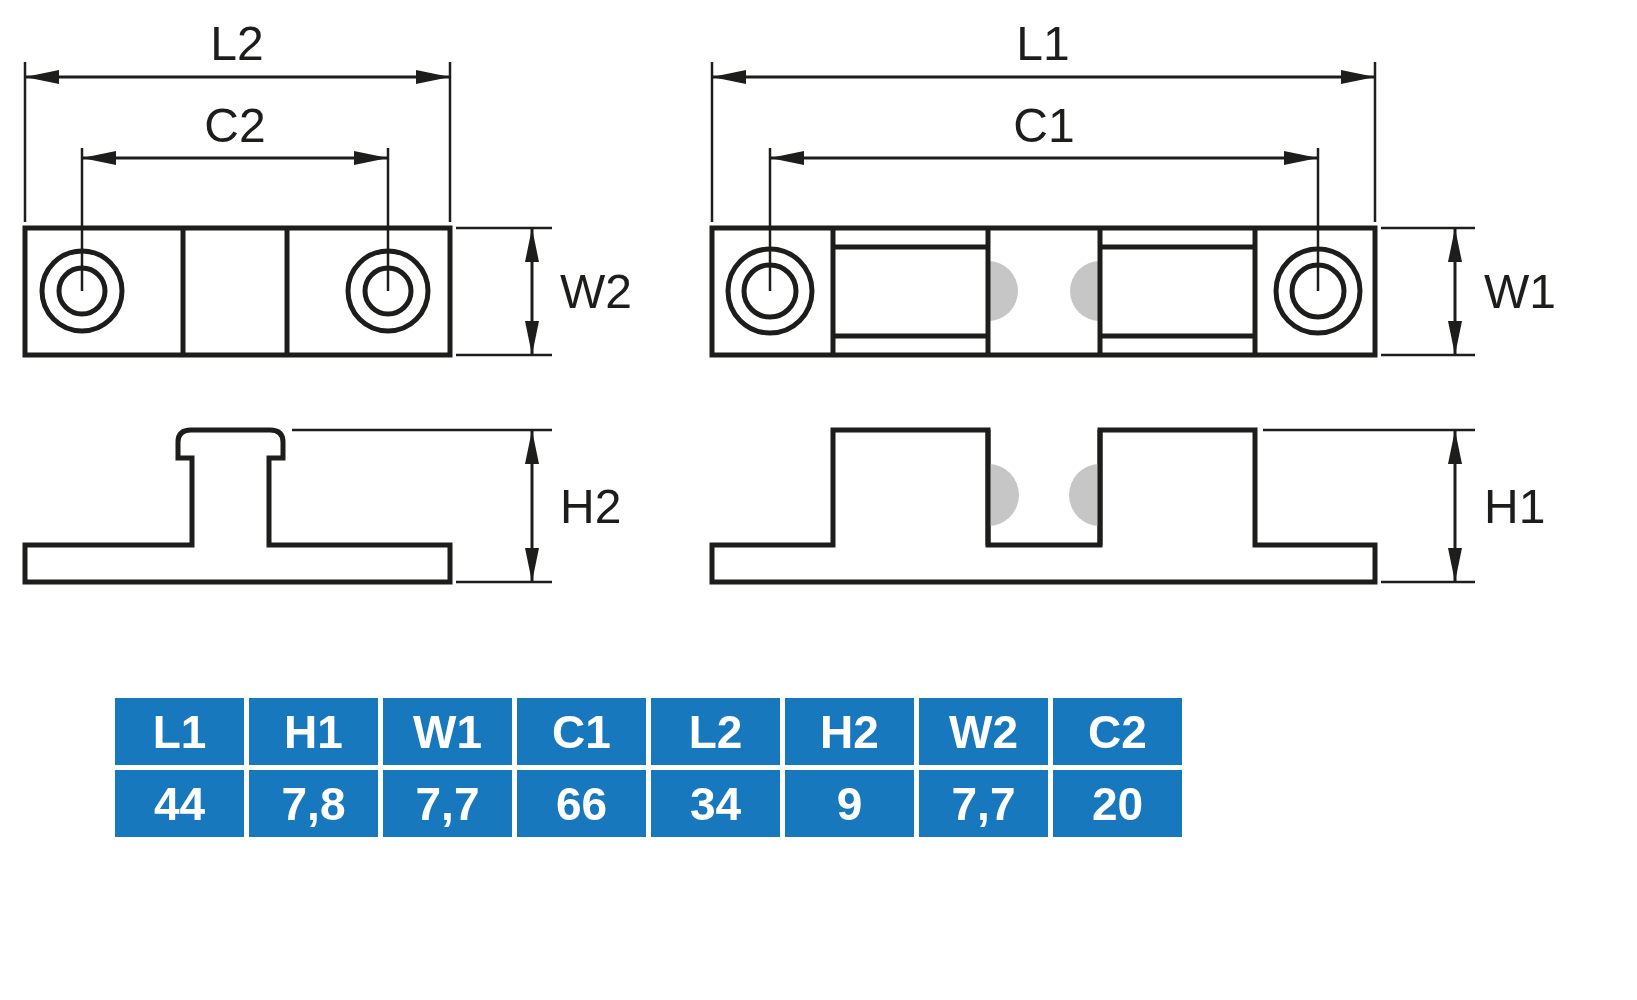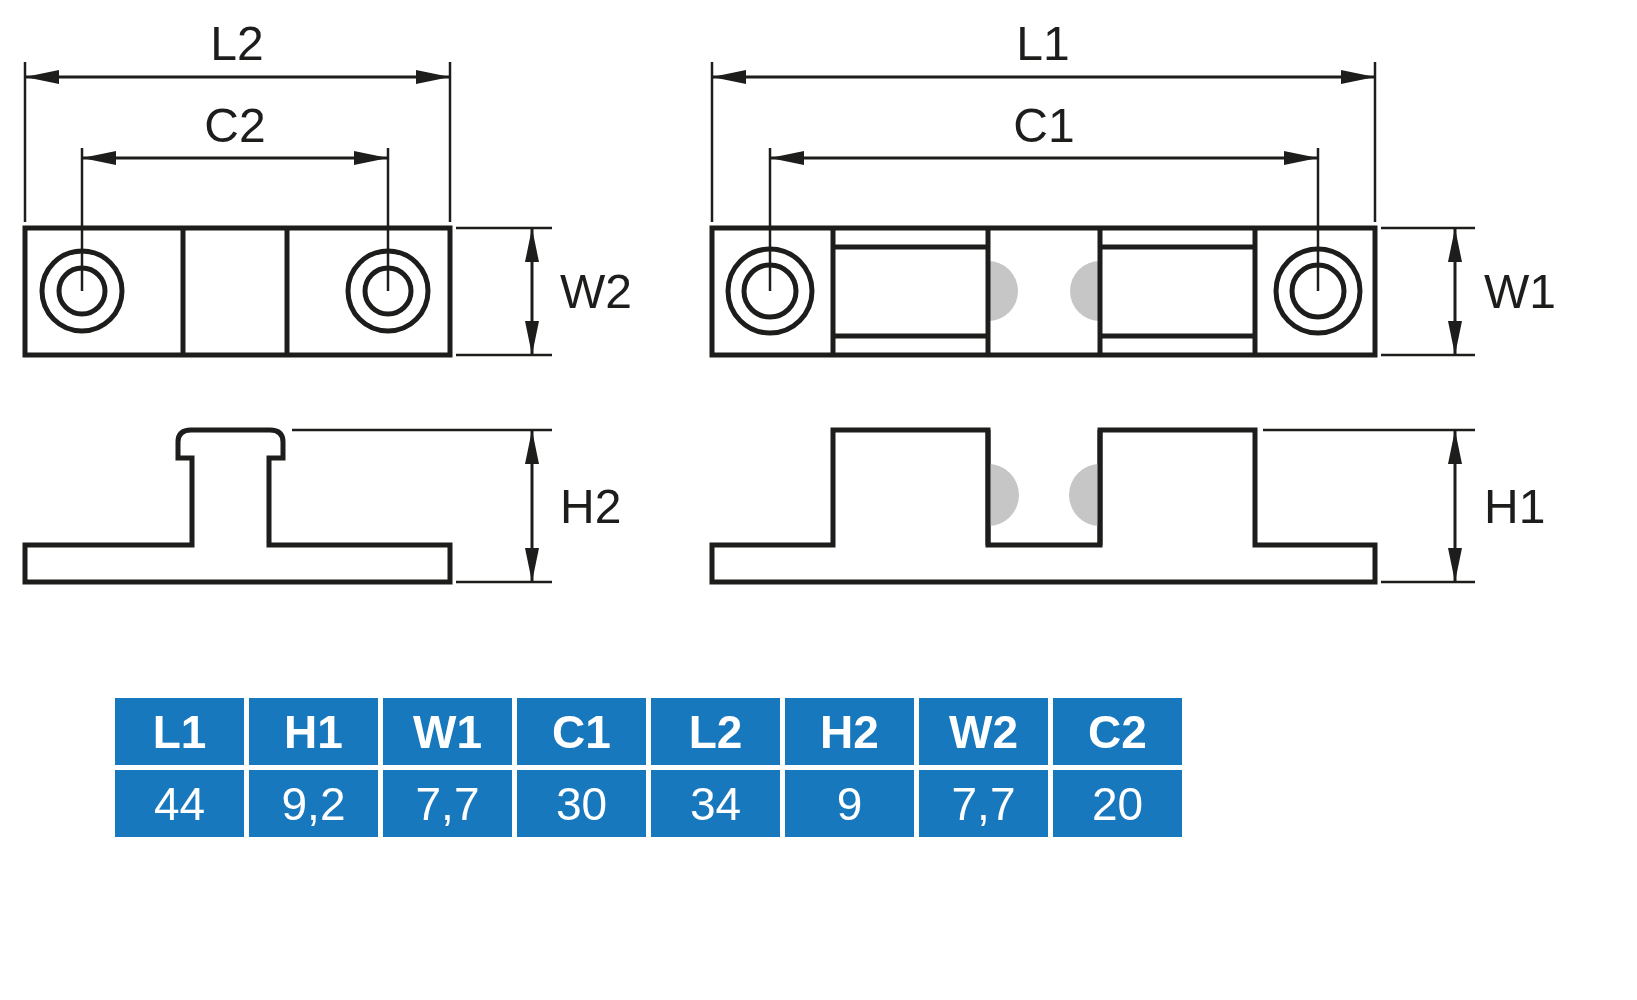--- a/index.html
+++ b/index.html
@@ -35,20 +35,21 @@
     width: 134px;
     height: 72px;
     background: var(--table-blue, #1878be);
     border: 5px solid #ffffff;
     color: var(--table-text, #ffffff);
     text-align: center;
     vertical-align: middle;
     font-size: 46px;
     line-height: 1;
     padding: 0;
+    font-weight: bold;
   }
   .spec-table td.th { font-weight: bold; }
 </style>
 </head>
 <body>
 
 <div class="canvas">
 
   <svg width="1637" height="1000" viewBox="0 0 1637 1000">
     <defs>
@@ -161,23 +162,23 @@
         <td class="th">H1</td>
         <td class="th">W1</td>
         <td class="th">C1</td>
         <td class="th">L2</td>
         <td class="th">H2</td>
         <td class="th">W2</td>
         <td class="th">C2</td>
       </tr>
       <tr>
         <td>44</td>
-        <td>9,2</td>
+        <td>7,8</td>
         <td>7,7</td>
-        <td>30</td>
+        <td>66</td>
         <td>34</td>
         <td>9</td>
         <td>7,7</td>
         <td>20</td>
       </tr>
     </tbody>
   </table>
 
 </div>
 

